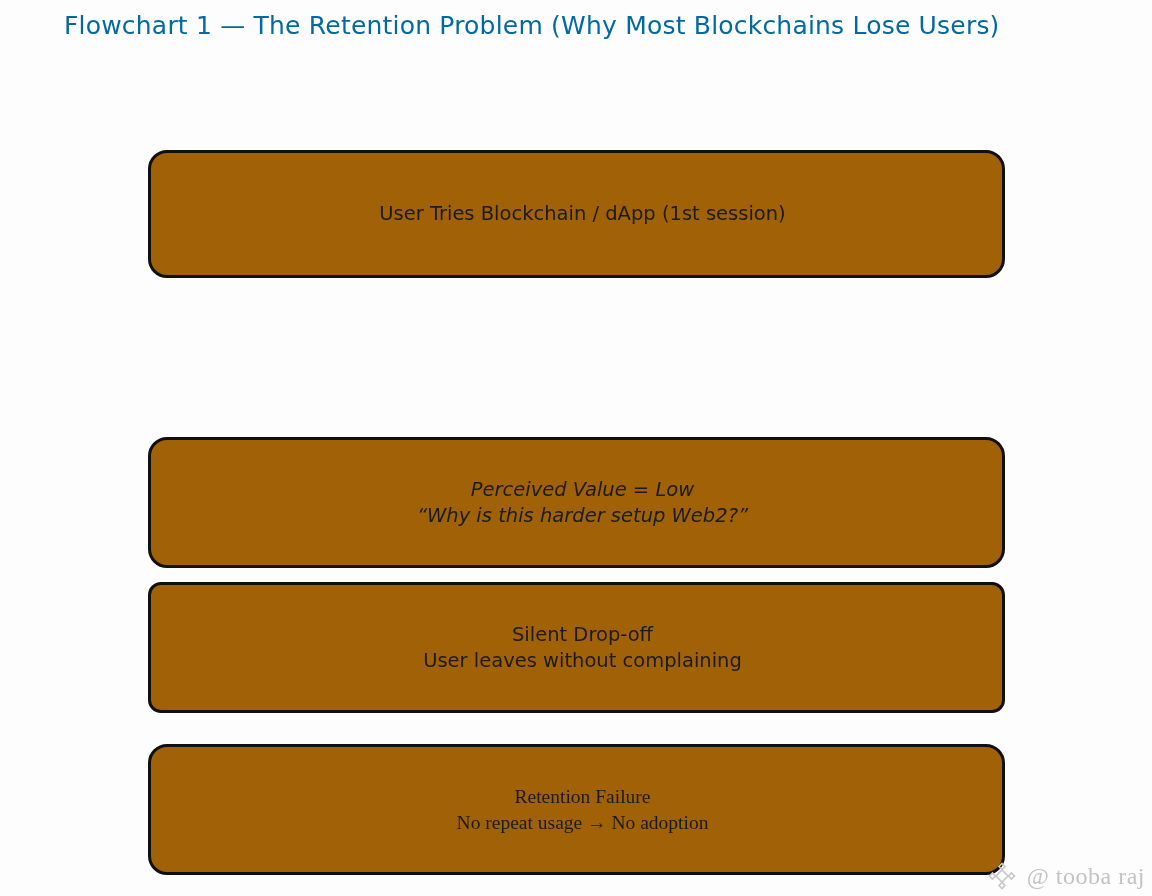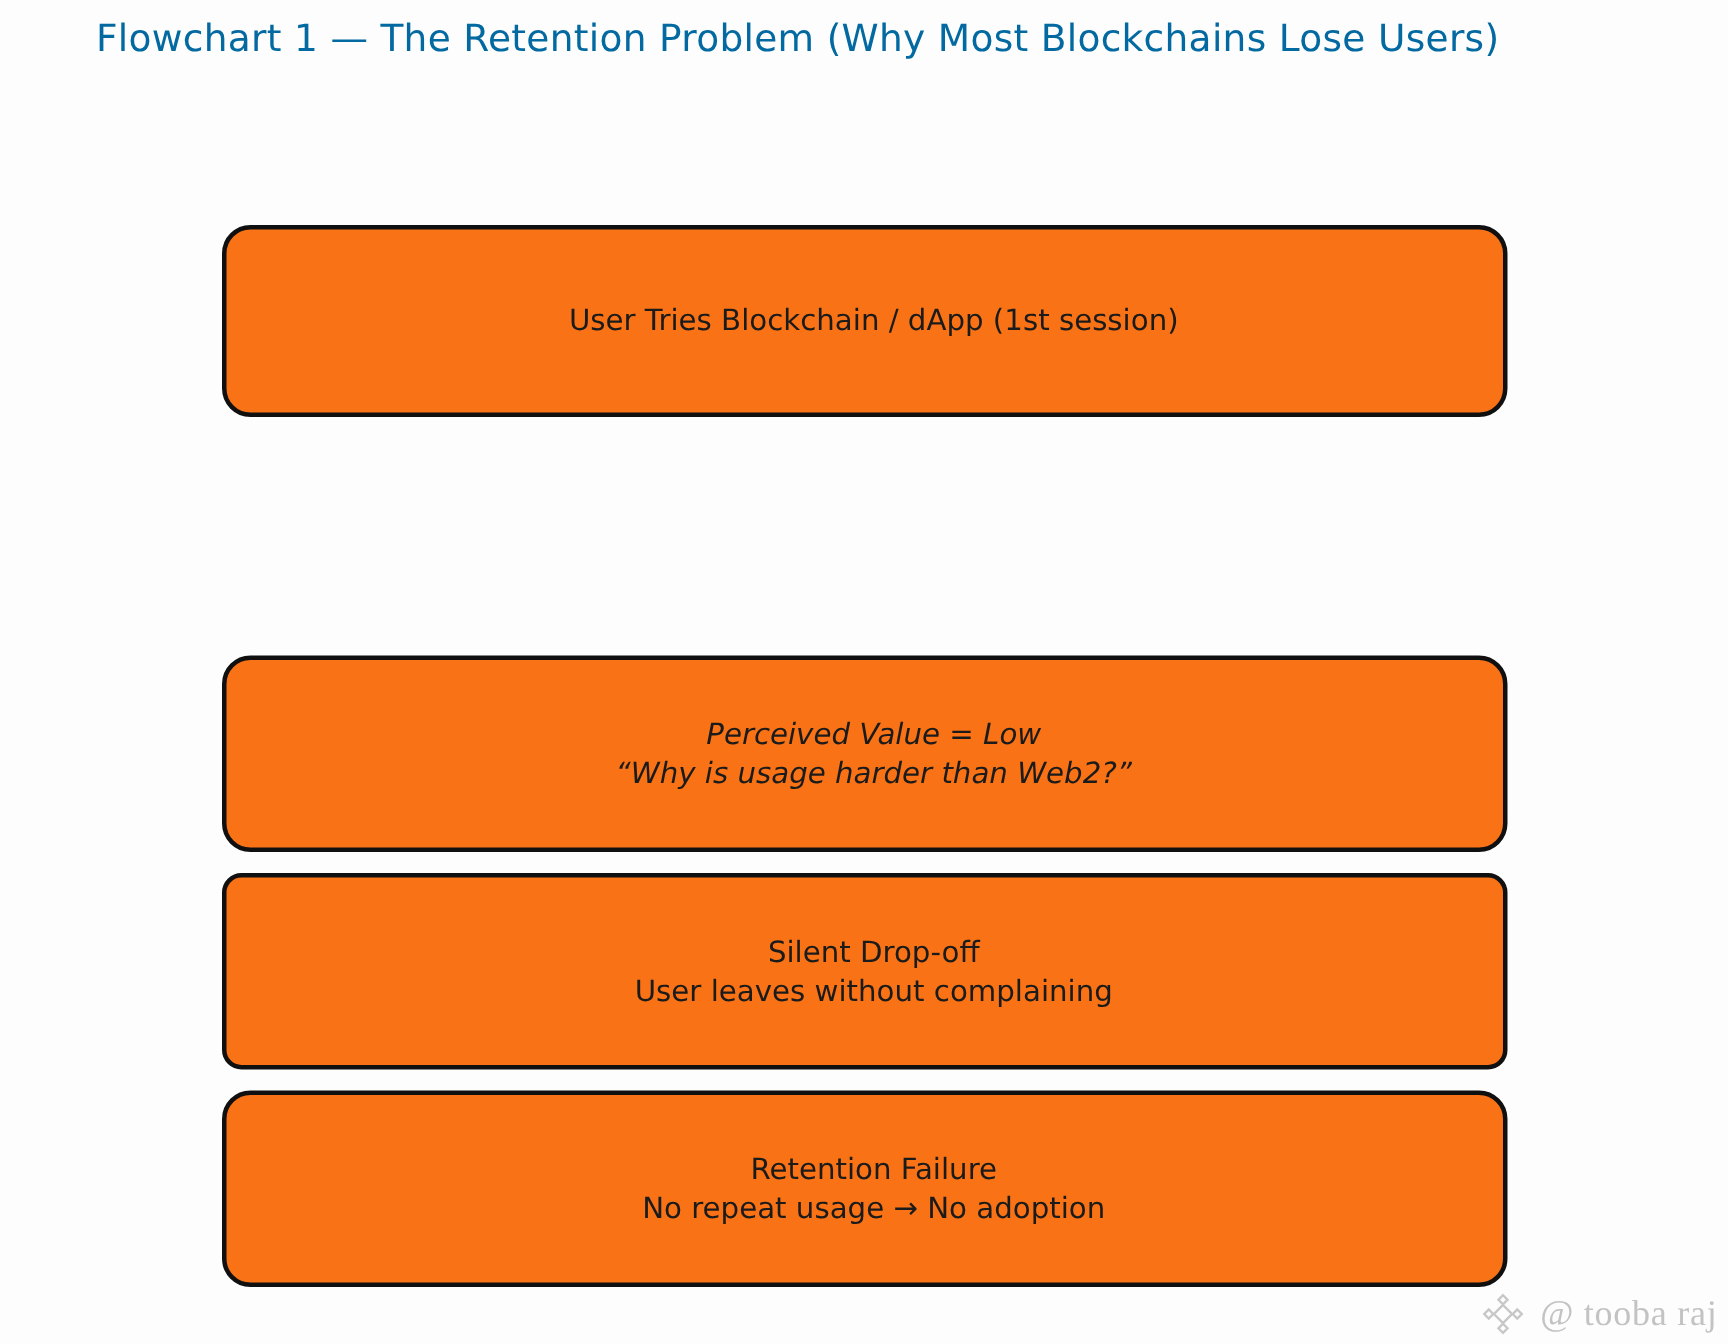--- a/index.html
+++ b/index.html
@@ -22,38 +22,38 @@
     font-size: 25px;
     color: #0369a1;
     letter-spacing: 0.2px;
     white-space: nowrap;
     margin-left: 36px;
   }
   .flow-box {
     position: absolute;
     left: 148px;
     width: 857px;
-    background: #f97316;
+    background: #a16207;
     border: 3.5px solid #101010;
     border-radius: 19px;
     display: flex;
     flex-direction: column;
     align-items: center;
     justify-content: center;
     text-align: center;
     color: #1b1b1b;
     font-size: 19.5px;
     line-height: 25.5px;
     padding-left: 12px;
   }
   .box-1 { top: 150px; height: 128px; }
   .box-2 { top: 293px; height: 130px; }
   .box-3 { top: 437px; height: 131px; font-style: italic; }
   .box-4 { top: 582px; height: 131px; border-radius: 13px; }
-  .box-5 { top: 727px; height: 131px; }
+  .box-5 { top: 744px; height: 131px; font-family: Liberation Serif, serif; }
   .box-line { white-space: nowrap; }
   .watermark {
     position: absolute;
     right: 7px;
     bottom: 5px;
     display: flex;
     align-items: center;
     gap: 10px;
     color: #c3c3c3;
     font-size: 24px;
@@ -71,21 +71,21 @@
 
   <div class="chart-title">Flowchart 1 — The Retention Problem (Why Most Blockchains Lose Users)</div>
 
   <div class="flow-box box-1">
     <div class="box-line">User Tries Blockchain / dApp (1st session)</div>
   </div>
 
 
   <div class="flow-box box-3">
     <div class="box-line">Perceived Value = Low</div>
-    <div class="box-line">“Why is usage harder than Web2?”</div>
+    <div class="box-line">“Why is this harder setup Web2?”</div>
   </div>
 
   <div class="flow-box box-4">
     <div class="box-line">Silent Drop-off</div>
     <div class="box-line">User leaves without complaining</div>
   </div>
 
   <div class="flow-box box-5">
     <div class="box-line">Retention Failure</div>
     <div class="box-line">No repeat usage → No adoption</div>

